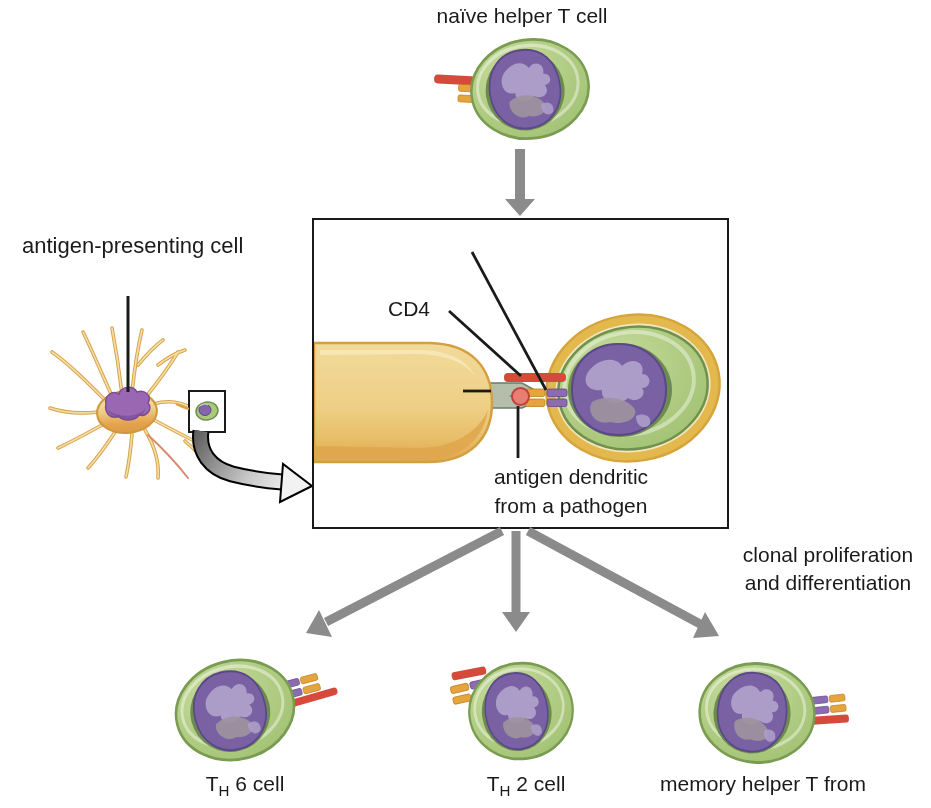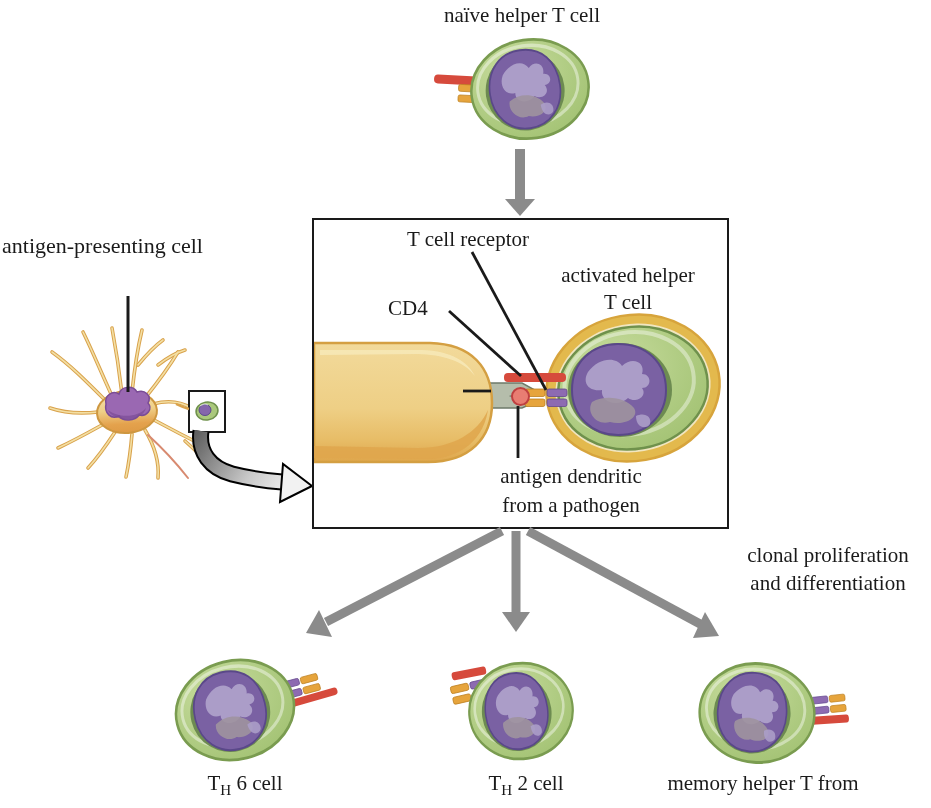--- a/index.html
+++ b/index.html
@@ -1,23 +1,23 @@
 <!DOCTYPE html>
 <html><head>
 <meta charset="utf-8">
 <style>
   html,body{margin:0;padding:0;background:#ffffff;}
   #canvas{
     position:relative;width:931px;height:808px;background:#ffffff;overflow:hidden;
-    font-family:Liberation Serif, serif;color:#1a1a1a;
+    font-family:Liberation Sans, sans-serif;color:#1a1a1a;
   }
   #art{position:absolute;left:0;top:0;}
   .lbl{position:absolute;font-size:21px;line-height:27px;white-space:nowrap;color:#1a1a1a;}
   .lbl.center{transform:translateX(-50%);text-align:center;}
-  .lbl.big{font-size:22px;line-height:30px;}
+  .lbl.big{font-size:22px;line-height:30px;margin-left:20px;}
   .lbl sub{font-size:0.72em;}
 </style>
 </head>
 <body>
 
 <div id="canvas">
 
 <svg id="art" width="931" height="808" viewBox="0 0 931 808" xmlns="http://www.w3.org/2000/svg">
   <defs>
     <radialGradient id="gg" cx="38%" cy="30%" r="85%">
@@ -191,26 +191,21 @@
     <use href="#greencell" transform="translate(757,713) rotate(4) scale(0.82,0.95)"></use>
   </g>
 </svg>
 
 <div class="lbl center" style="left:522px;top:2px">naïve helper T cell</div>
 
 <div class="lbl big" style="left:2px;top:231px">
   <div>antigen-presenting cell</div>
 </div>
 
-<div class="lbl center" style="left:468px;top:226px">T cell receptor</div>
-
-<div class="lbl center" style="left:628px;top:262px">
-  <div>activated helper</div>
-  <div>T cell</div>
-</div>
+
 
 <div class="lbl" style="left:388px;top:295px">CD4</div>
 
 
 <div class="lbl center" style="left:571px;top:462px;line-height:29px">
   <div>antigen dendritic</div>
   <div>from a pathogen</div>
 </div>
 
 <div class="lbl center" style="left:828px;top:541px;line-height:28px">

